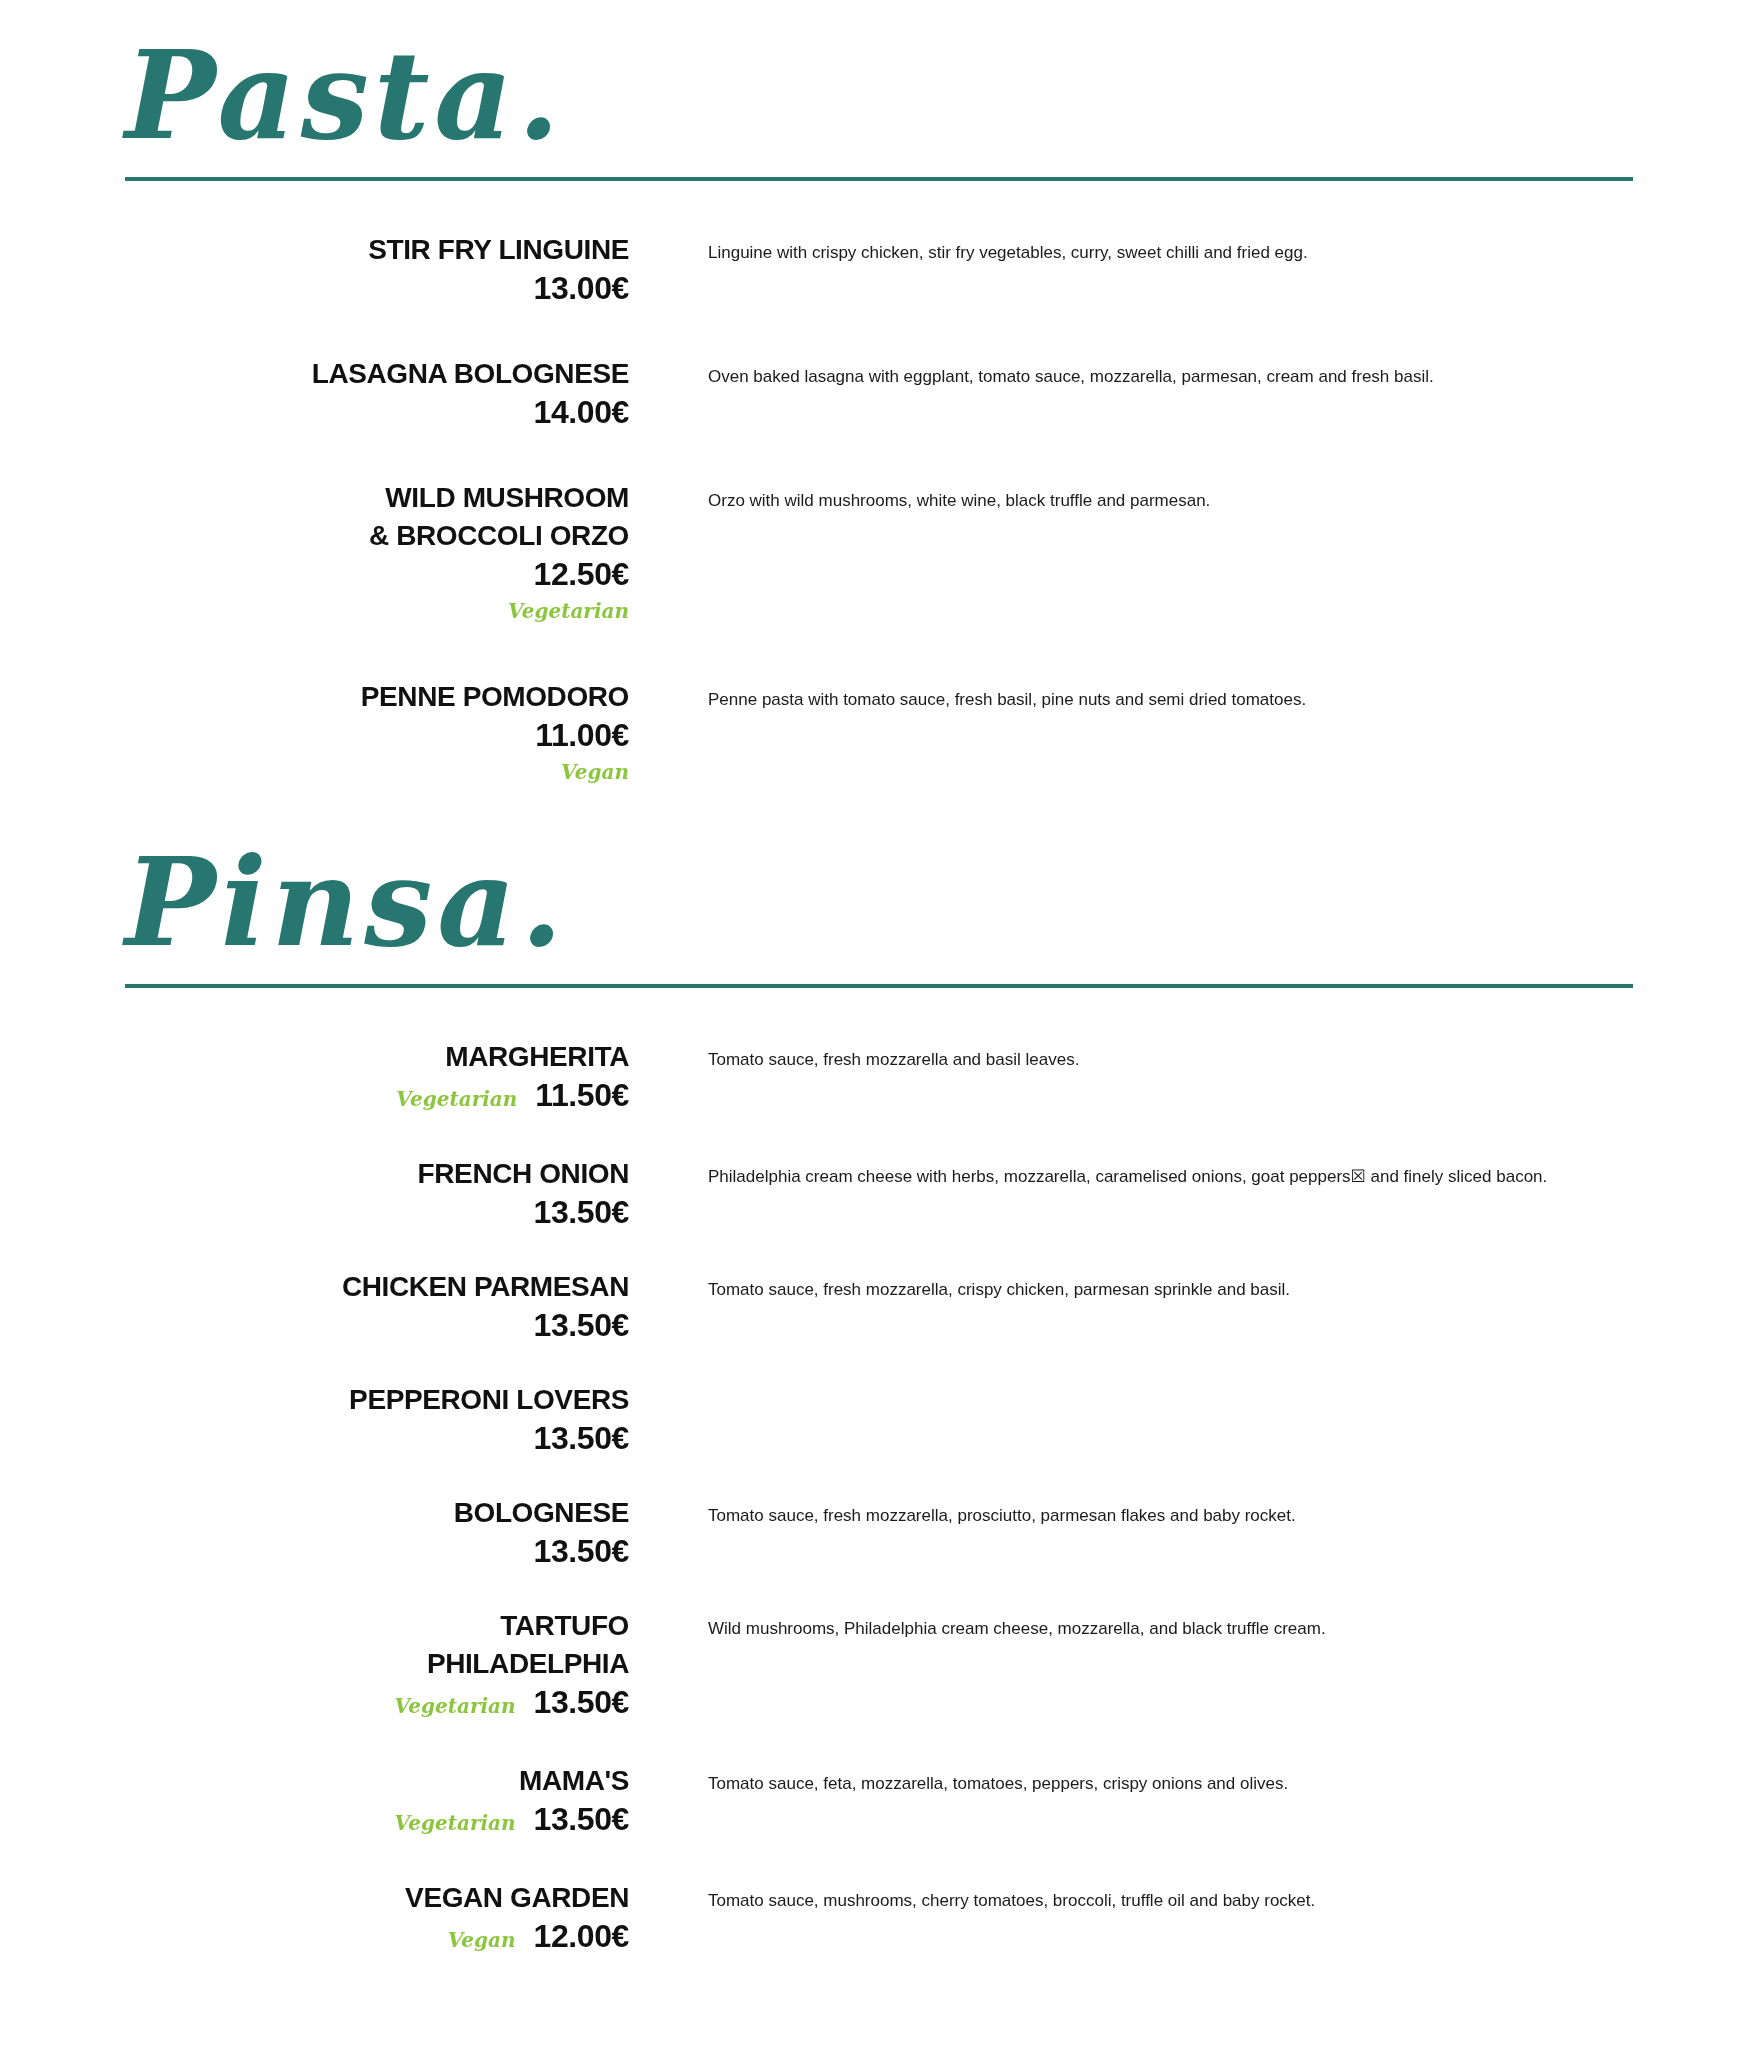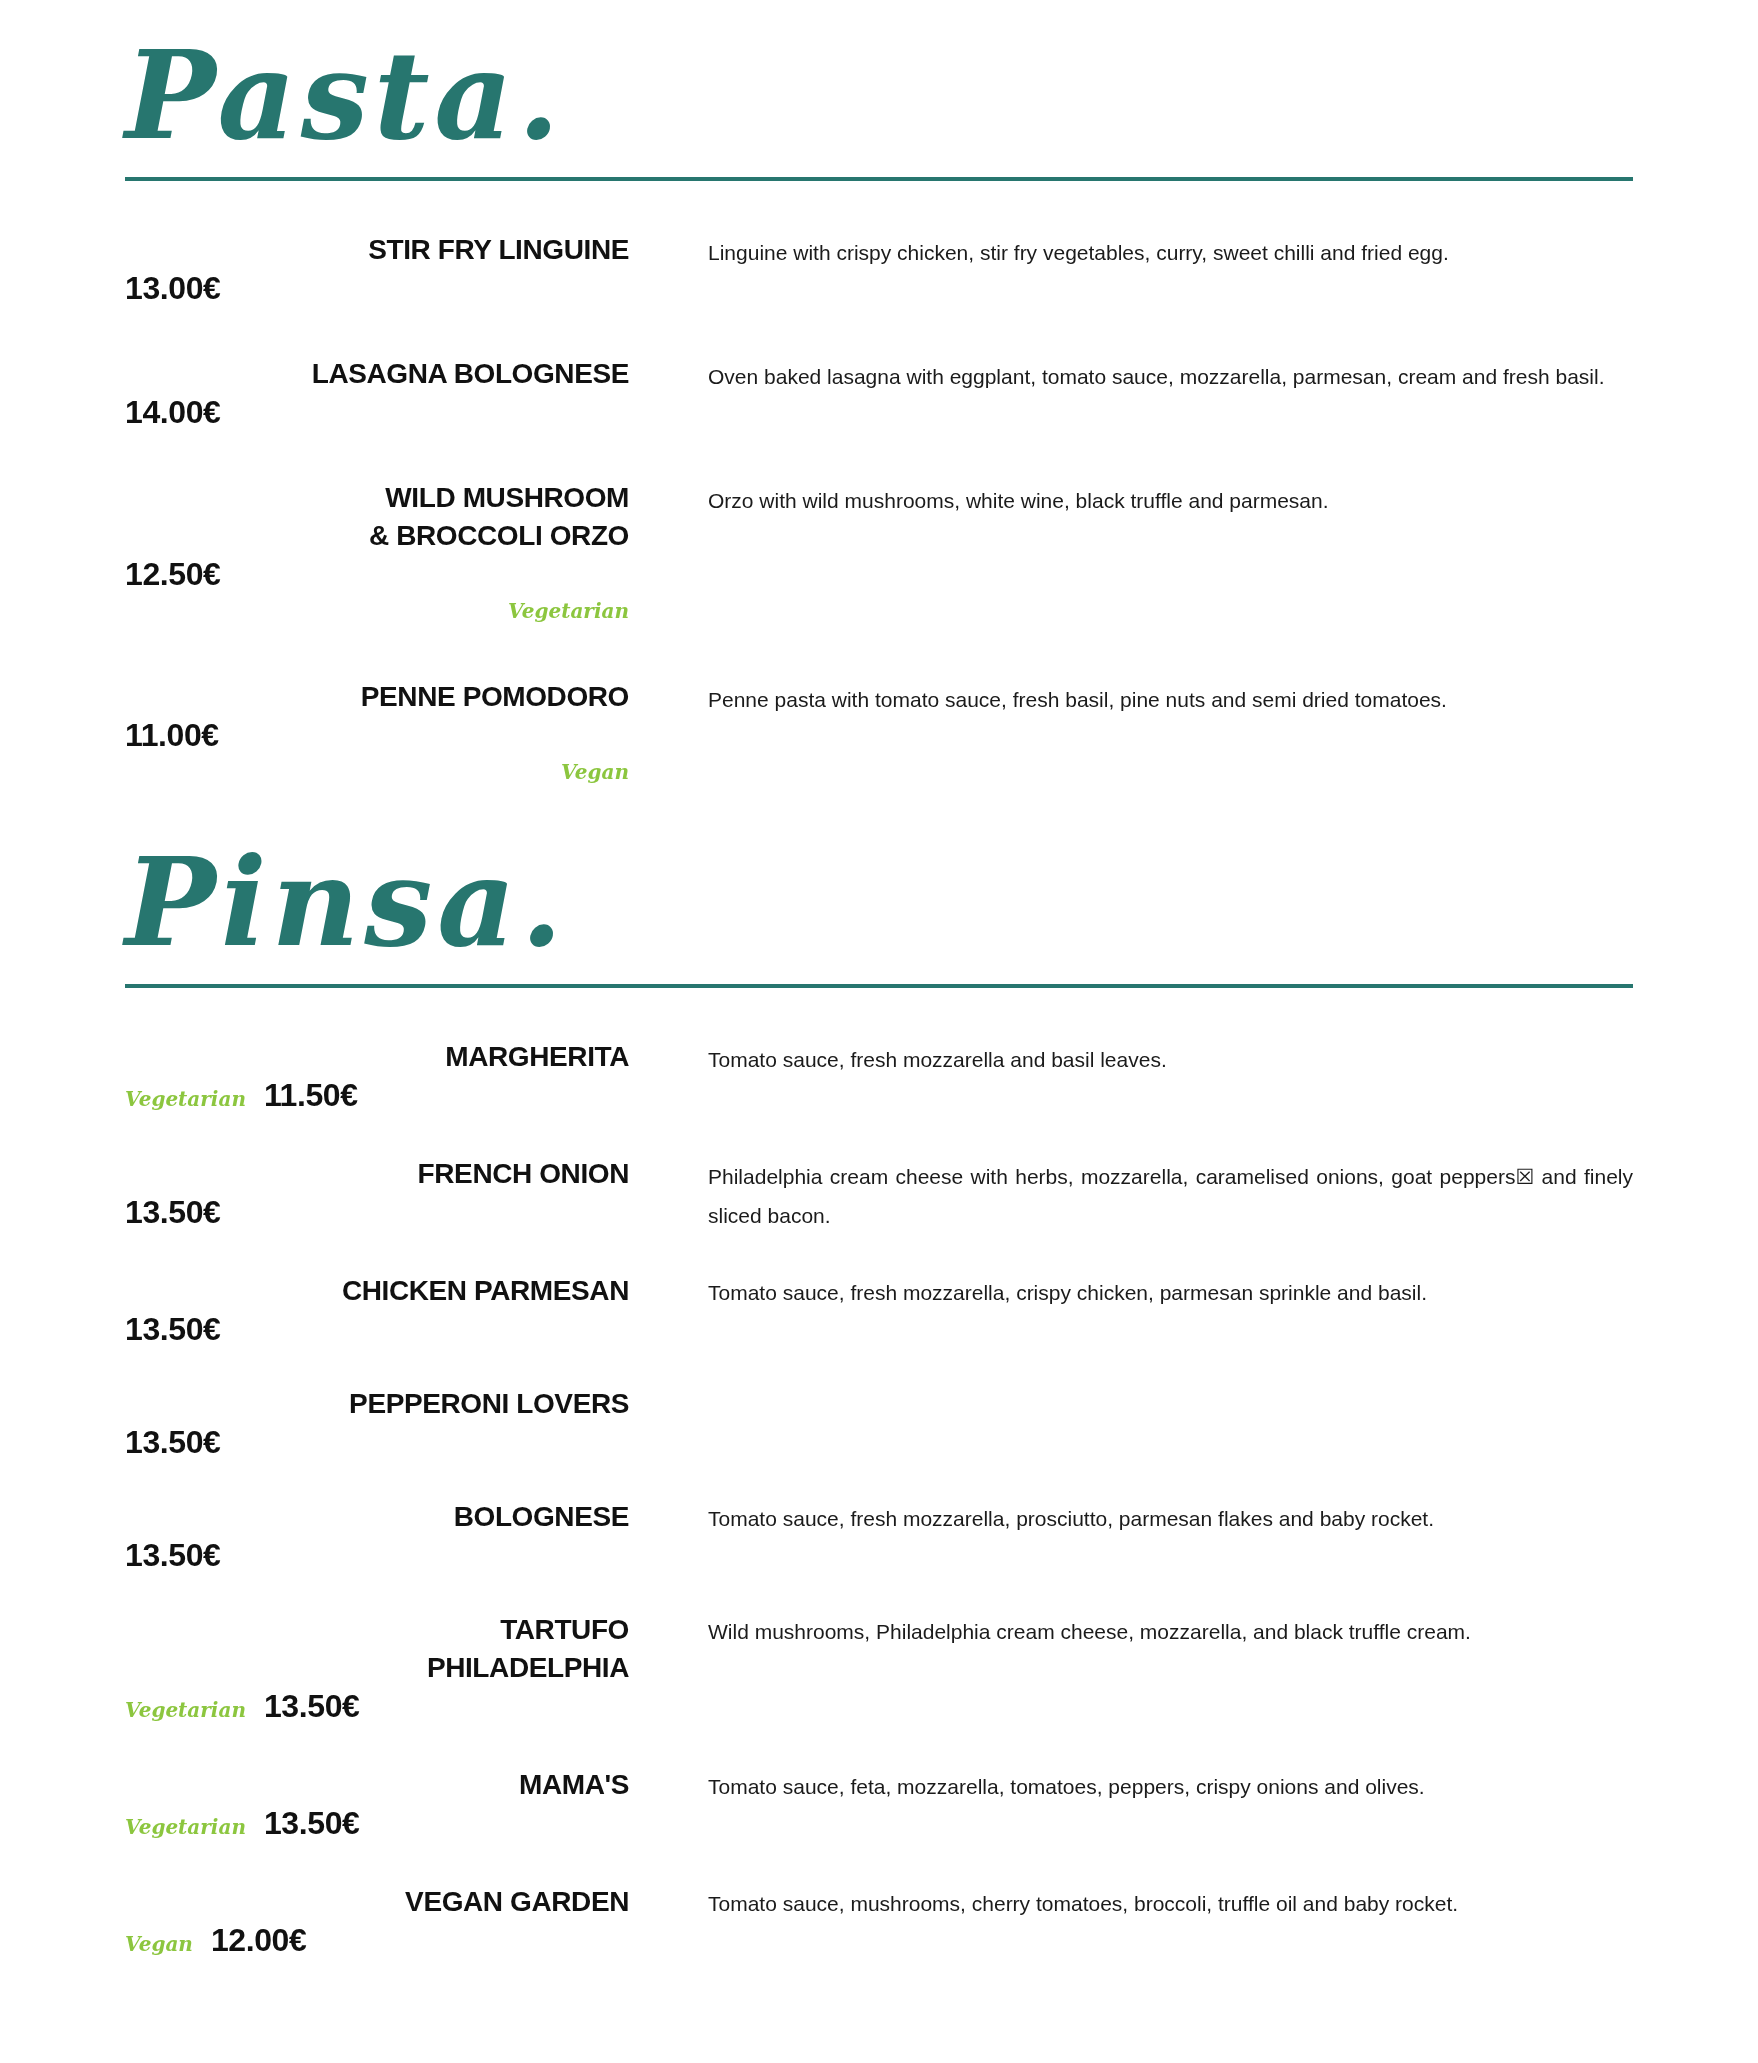--- a/index.html
+++ b/index.html
@@ -50,21 +50,21 @@
   .item-name {
     font-weight: 800;
     font-size: 28px;
     line-height: 38px;
     letter-spacing: -0.4px;
     white-space: pre-line;
     color: #111111;
   }
   .price-line {
     display: flex;
-    justify-content: flex-start;
+    justify-content: flex-end;
     align-items: baseline;
     gap: 18px;
     font-size: 32px;
     line-height: 38px;
   }
   .item-price {
     font-weight: 800;
     letter-spacing: -0.4px;
     color: #111111;
   }
@@ -73,21 +73,21 @@
     font-style: italic;
     font-weight: 600;
     font-size: 20px;
     line-height: 37px;
     color: #8CC63F;
   }
   .below-diet { text-align: right; }
   .item-desc {
     margin-left: 79px;
     width: 925px;
-    font-size: 21px;
+    font-size: 17px;
     line-height: 39px;
     text-align: justify;
     color: #1b1b1b;
     margin-top: 1.6px;
   }
 </style>
 </head>
 <body>
 
 <div class="page">

